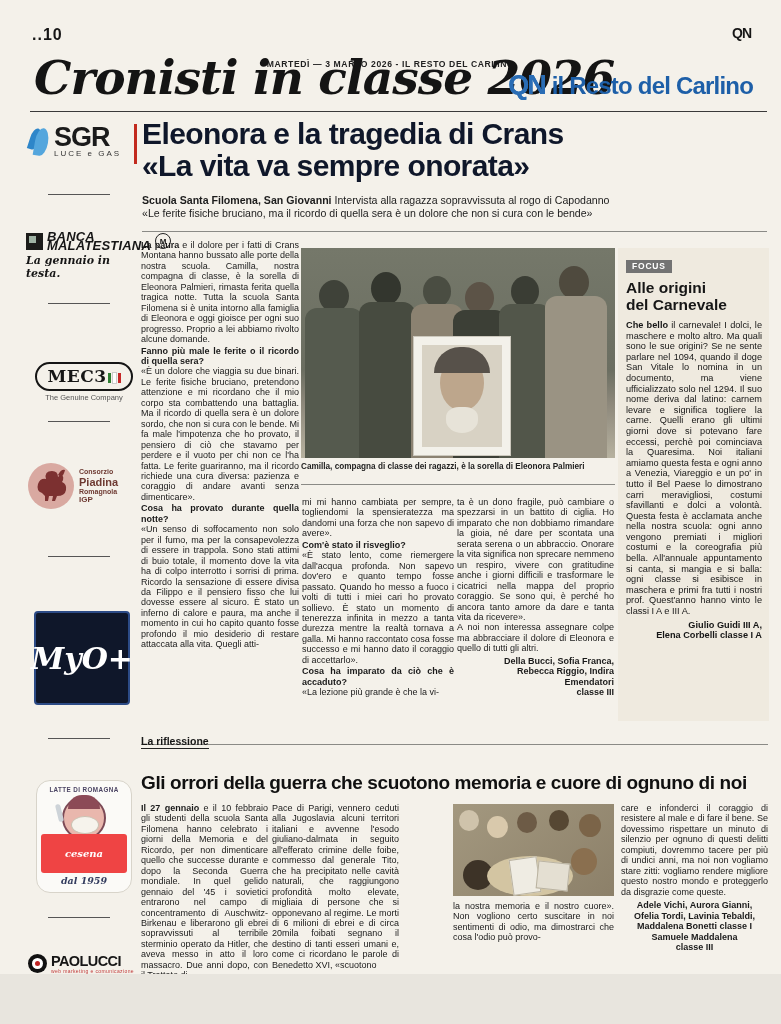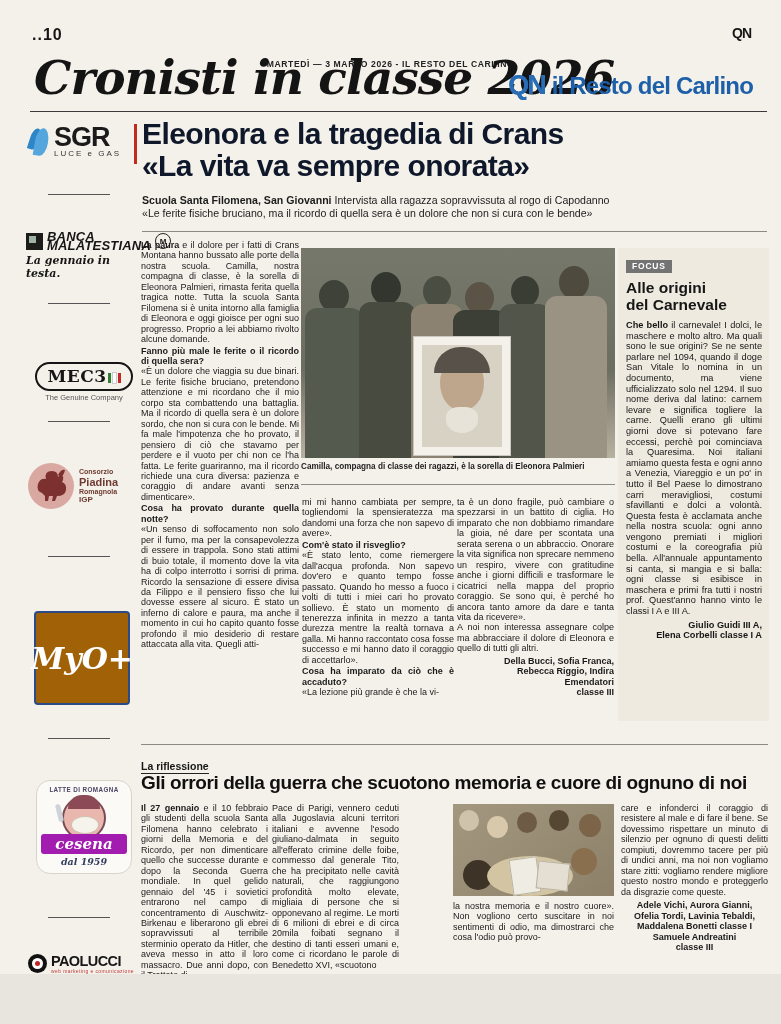--- a/index.html
+++ b/index.html
@@ -26,28 +26,28 @@
   .flame.f2{width:13px;height:28px;background:#54a6dd;margin-left:-5px;transform:rotate(10deg);}
   .banca-line{font-weight:bold;font-size:13px;letter-spacing:.2px;line-height:9px;font-style:italic;}
   .banca-tag{font-family:"DejaVu Serif",serif;font-style:italic;font-weight:bold;font-size:11px;}
   .mec3{display:inline-block;border:2.5px solid #151515;border-radius:16px;padding:2px 10px 3px 10px;
         font-family:"DejaVu Serif",serif;font-weight:bold;font-size:17px;letter-spacing:.5px;margin-top:17px;}
   .mec3-sub{font-size:7.5px;color:#555;margin-top:2px;}
   .flagbar{display:inline-block;width:3px;height:10px;margin-left:1px;vertical-align:middle;}
   .piad-circle{width:46px;height:46px;border-radius:50%;background:#d9a9a1;position:relative;flex:none;}
   .piad-t1{font-size:7px;font-weight:bold;color:#6e3a32;line-height:8px;}
   .piad-t2{font-size:11px;font-weight:bold;color:#6e3a32;line-height:12px;}
-  .myo{width:92px;height:90px;background:#a16207;border:2px solid #2c4b86;border-radius:4px;
+  .myo{width:92px;height:90px;background:#0f172a;border:2px solid #2c4b86;border-radius:4px;
        display:flex;align-items:center;justify-content:center;}
   .myo span{font-family:"DejaVu Serif",serif;font-style:italic;font-weight:bold;color:#fff;font-size:30px;}
   .latte-badge{width:86px;background:#fbfaf7;border:1px solid #d8d4ca;border-radius:14px;padding:5px 4px 6px 4px;text-align:center;}
   .latte-arc{font-size:6.3px;font-weight:bold;color:#4b4463;letter-spacing:.4px;}
   .latte-face{width:40px;height:40px;border-radius:50%;background:#e9b7ad;margin:3px auto 0 auto;position:relative;border:2px solid #7c4a56;}
-  .latte-banner{background:#a21caf;color:#fff;border-radius:3px;font-family:"DejaVu Serif",serif;
-       font-style:italic;font-weight:bold;font-size:15px;padding:1px 0;margin-top:-6px;position:relative;}
+  .latte-banner{background:#ef4444;color:#fff;border-radius:3px;font-family:"DejaVu Serif",serif;
+       font-style:italic;font-weight:bold;font-size:10px;padding:14px 0;margin-top:-6px;position:relative;}
   .latte-year{font-family:"DejaVu Serif",serif;font-style:italic;font-weight:bold;color:#333c5e;font-size:9.5px;margin-top:2px;}
   .pao{display:flex;align-items:center;gap:4px;}
   .pao-ring{width:19px;height:19px;border-radius:50%;background:#111;display:flex;align-items:center;justify-content:center;flex:none;}
   .pao-ring div{width:11px;height:11px;border-radius:50%;background:#fff;display:flex;align-items:center;justify-content:center;}
   .pao-ring div div{width:5px;height:5px;border-radius:50%;background:#c02424;}
   .pao-name{font-weight:bold;font-size:14.5px;letter-spacing:-.6px;}
   .pao-sub{font-size:5px;color:#c03a3a;letter-spacing:.4px;margin-top:-1px;}
   
   .h1{font-weight:bold;font-size:30px;letter-spacing:-.6px;line-height:31px;color:#0f172a;}
   .stand{font-size:10.6px;line-height:13px;color:#1c1c1c;}
@@ -246,21 +246,21 @@
     <div class="focus-body">
       <b>Che bello</b><span> il carnevale! I dolci, le maschere e molto altro. Ma quali sono le sue origini? Se ne sente parlare nel 1094, quando il doge San Vitale lo nomina in un documento, ma viene ufficializzato solo nel 1294. Il suo nome deriva dal latino: carnem levare e significa togliere la carne. Quelli erano gli ultimi giorni dove si potevano fare eccessi, perchè poi cominciava la Quaresima. Noi italiani amiamo questa festa e ogni anno a Venezia, Viareggio e un po' in tutto il Bel Paese lo dimostrano carri meravigliosi, costumi sfavillanti e dolci a volontà. Questa festa è acclamata anche nella nostra scuola: ogni anno vengono premiati i migliori costumi e la coreografia più bella. All'annuale appuntamento si canta, si mangia e si balla: ogni classe si esibisce in maschera e primi fra tutti i nostri prof. Quest'anno hanno vinto le classi I A e III A.</span>
     </div>
     <div class="sig" style="margin-top:3px;font-size:9.2px;">
       <div>Giulio Guidi III A,</div>
       <div>Elena Corbelli classe I A</div>
     </div>
   </div>
 
   <div class="abs rule2" style="left:141px;right:13px;top:744px;"></div>
-  <div class="abs" style="left:141px;top:756px;">
+  <div class="abs" style="left:141px;top:731px;">
     <span class="kicker">La riflessione</span>
   </div>
   <div class="abs h2" style="left:141px;top:772px;width:632px;">Gli orrori della guerra che scuotono memoria e cuore di ognuno di noi</div>
 
   <div class="abs coltxt" style="left:141px;top:803px;width:127px;height:205px;">
     <p><b>Il 27 gennaio</b><span> e il 10 febbraio gli studenti della scuola Santa Filomena hanno celebrato i giorni della Memoria e del Ricordo, per non dimenticare quello che successe durante e dopo la Seconda Guerra mondiale. In quel gelido gennaio del '45 i sovietici entrarono nel campo di concentramento di Auschwitz-Birkenau e liberarono gli ebrei sopravvissuti al terribile sterminio operato da Hitler, che aveva messo in atto il loro massacro. Due anni dopo, con il Trattato di</span></p>
   </div>
   <div class="abs coltxt" style="left:272px;top:803px;width:127px;height:205px;">
     <p>Pace di Parigi, vennero ceduti alla Jugoslavia alcuni territori italiani e avvenne l'esodo giuliano-dalmata in seguito all'efferato crimine delle foibe, commesso dal generale Tito, che ha precipitato nelle cavità naturali, che raggiungono profondità molto elevate, migliaia di persone che si opponevano al regime. Le morti di 6 milioni di ebrei e di circa 20mila foibati segnano il destino di tanti esseri umani e, come ci ricordano le parole di Benedetto XVI, «scuotono</p>
   </div>
@@ -280,18 +280,18 @@
   <div class="abs coltxt" style="left:453px;top:901px;width:161px;height:60px;">
     <p>la nostra memoria e il nostro cuore». Non vogliono certo suscitare in noi sentimenti di odio, ma dimostrarci che cosa l'odio può provo-</p>
   </div>
 
   <div class="abs coltxt" style="left:621px;top:803px;width:147px;height:200px;">
     <p>care e infonderci il coraggio di resistere al male e di fare il bene. Se dovessimo rispettare un minuto di silenzio per ognuno di questi delitti compiuti, dovremmo tacere per più di undici anni, ma noi non vogliamo stare zitti: vogliamo rendere migliore questo nostro mondo e proteggerlo da disgrazie come queste.</p>
     <div class="sig" style="margin-top:3px;text-align:center;">
       <div>Adele Vichi, Aurora Gianni,</div>
       <div>Ofelia Tordi, Lavinia Tebaldi,</div>
       <div>Maddalena Bonetti classe I</div>
-      <div>Samuele Andreatini</div>
+      <div>Samuele Maddalena</div>
       <div>classe III</div>
     </div>
   </div>
 
 </div>
 
 </body></html>

